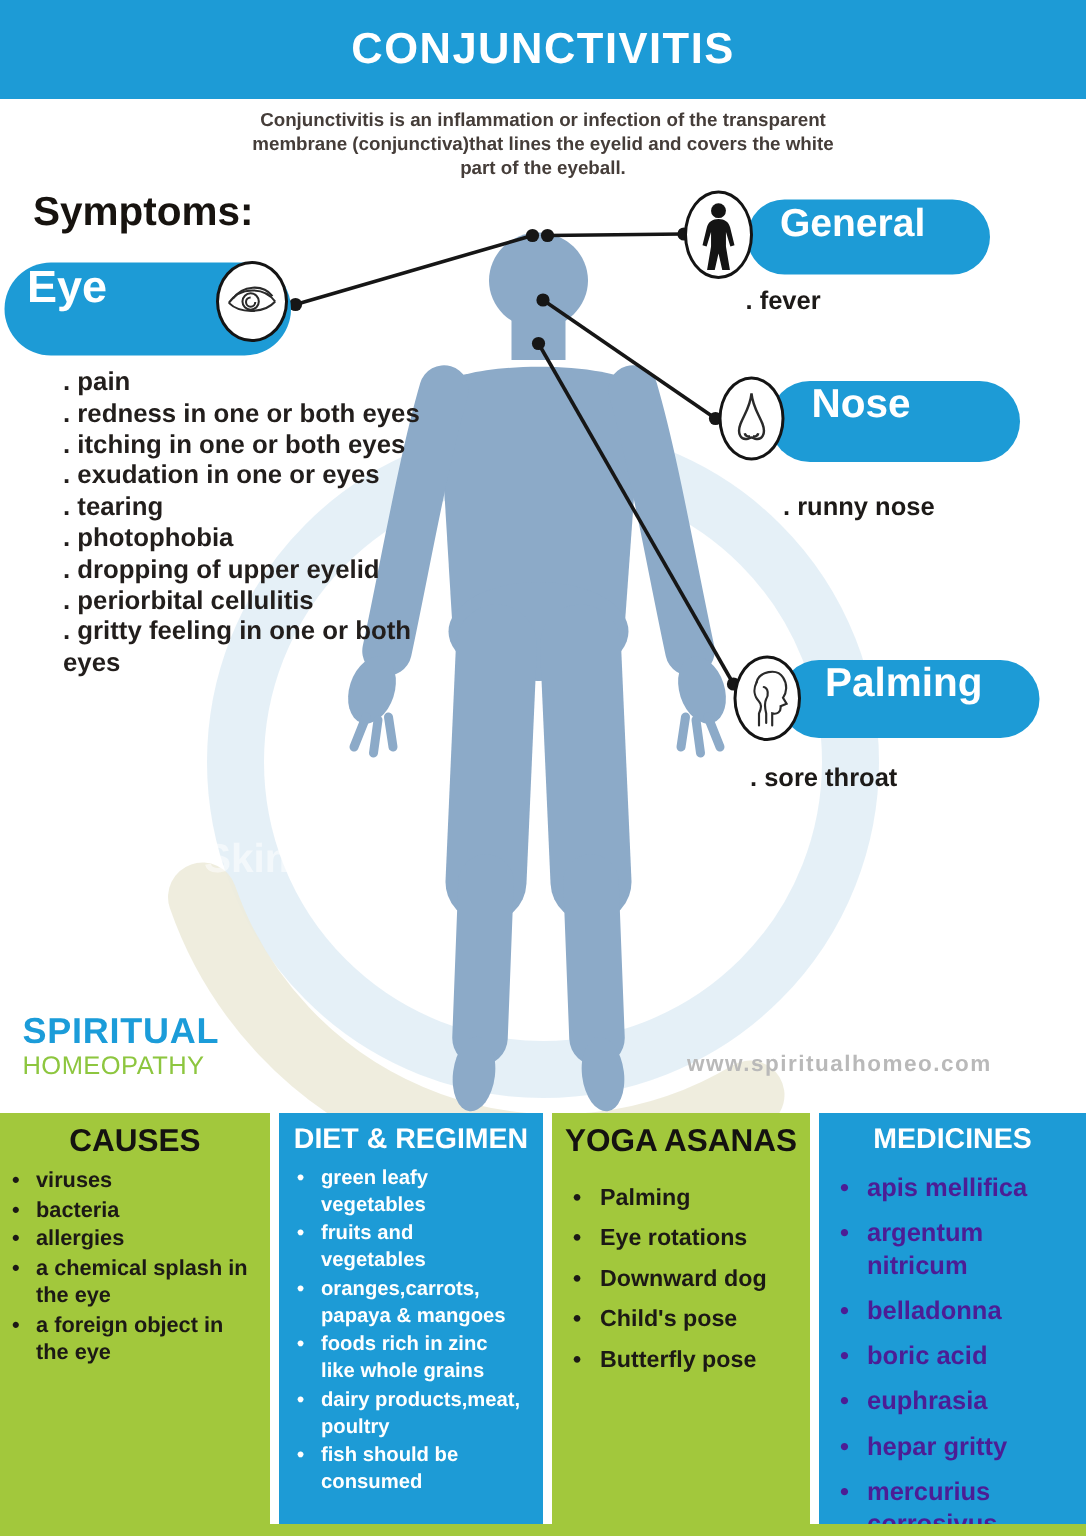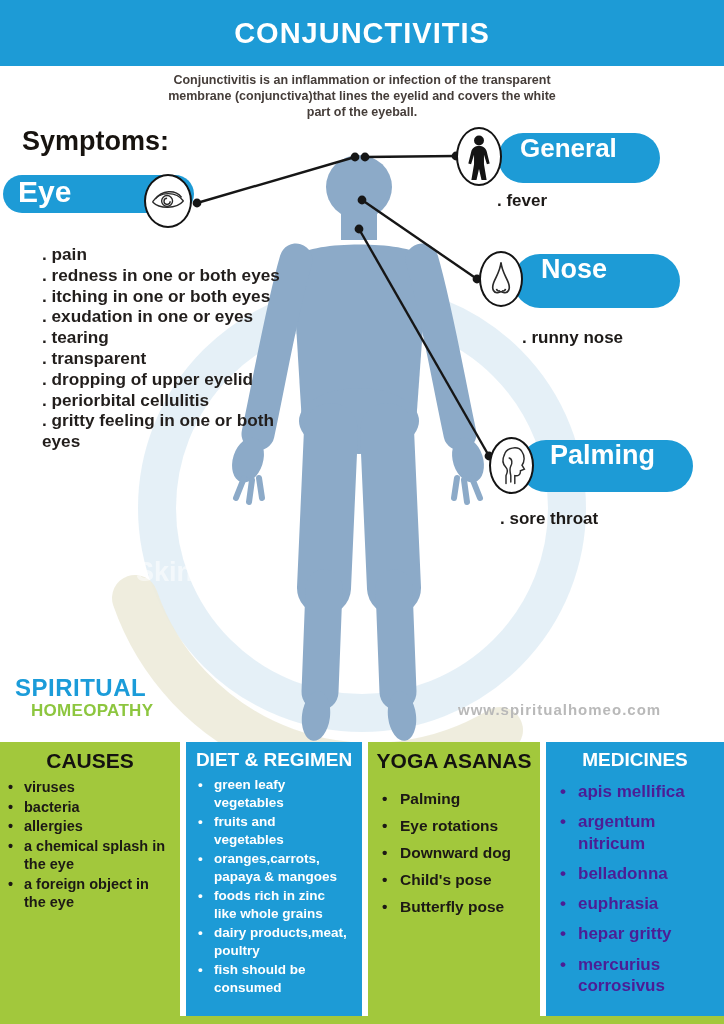--- a/index.html
+++ b/index.html
@@ -25,21 +25,21 @@
     text-align:center;font-size:12.5px;font-weight:bold;color:var(--intro);line-height:1.28;}
 
   
   .hero{position:absolute;top:118px;left:0;width:724px;height:624px;}
   .scene{position:absolute;top:0;left:0;}
 
   .symptoms-heading{position:absolute;left:22px;top:8px;font-size:27px;font-weight:800;color:#17130f;}
 
   .pill{position:absolute;background:var(--blue);border-radius:32px;color:#fff;font-weight:700;
     display:flex;align-items:flex-start;}
-  .pill-eye{left:3px;top:57px;width:191px;height:38px;font-size:30px;padding-left:15px;}
+  .pill-eye{left:3px;top:57px;width:191px;height:62px;font-size:30px;padding-left:15px;}
   .pill-general{left:498px;top:15px;width:162px;height:50px;font-size:26px;padding-left:22px;}
   .pill-nose{left:513px;top:136px;width:167px;height:54px;font-size:27px;padding-left:28px;}
   .pill-throat{left:520px;top:322px;width:173px;height:52px;font-size:27px;padding-left:30px;}
 
   .icon-circle{position:absolute;background:#fff;border:2.5px solid #141414;border-radius:50%;
     display:flex;align-items:center;justify-content:center;z-index:3;}
   .circle-eye{left:144px;top:56px;width:48px;height:54px;}
   .circle-general{left:456px;top:9px;width:46px;height:59px;}
   .circle-nose{left:479px;top:133px;width:44px;height:56px;}
   .circle-throat{left:489px;top:319px;width:45px;height:57px;}
@@ -48,21 +48,21 @@
   .eye-item{font-size:17.2px;font-weight:800;color:#221e1c;line-height:20.8px;}
 
   .note{position:absolute;font-size:17px;font-weight:800;color:#1d1a18;text-align:center;}
   .note-fever{left:497px;top:73px;}
   .note-runny{left:522px;top:210px;}
   .note-sore{left:500px;top:391px;}
 
   
   .brand{position:absolute;left:15px;top:676px;line-height:1;}
   .brand-1{font-size:24px;font-weight:800;color:#1B9CD9;letter-spacing:.5px;}
-  .brand-2{font-size:17px;font-weight:700;color:#8DC63F;margin-top:2px;letter-spacing:.3px;margin-left:16px;}
+  .brand-2{font-size:17px;font-weight:400;color:#8DC63F;margin-top:2px;letter-spacing:.3px;}
   .website{position:absolute;left:458px;top:701px;font-size:15px;font-weight:bold;
     color:var(--gray);letter-spacing:1px;}
 
   
   .columns{position:absolute;top:742px;left:0;width:724px;height:274px;display:flex;gap:6px;}
   .col{height:274px;overflow:hidden;padding-top:7px;}
   .col-green{background:var(--green);}
   .col-blue{background:var(--blue);}
   .col h2{text-align:center;font-weight:800;}
   .col-causes{width:180px;}
@@ -160,21 +160,21 @@
         </g>
       </svg>
     </div>
     <div class="eye-list">
 
     <div class="eye-item">. pain</div>
         <div class="eye-item">. redness in one or both eyes</div>
         <div class="eye-item">. itching in one or both eyes</div>
         <div class="eye-item">. exudation in one or eyes</div>
         <div class="eye-item">. tearing</div>
-        <div class="eye-item">. transparent</div>
+        <div class="eye-item">. photophobia</div>
         <div class="eye-item">. dropping of upper eyelid</div>
         <div class="eye-item">. periorbital cellulitis</div>
         <div class="eye-item">. gritty feeling in one or both eyes</div>
       </div>
 
     <div class="pill pill-general">
       <span>General</span>
     </div>
     <div class="icon-circle circle-general">
       <svg width="34" height="46" viewBox="0 0 34 50">
@@ -256,20 +256,21 @@
           <li>Butterfly pose</li>
         </ul>
     </div>
     <div class="col col-blue col-med">
       <h2>MEDICINES</h2>
       <ul>
 
       <li>apis mellifica</li>
           <li>argentum nitricum</li>
           <li>belladonna</li>
+          <li>boric acid</li>
           <li>euphrasia</li>
           <li>hepar gritty</li>
           <li>mercurius corrosivus</li>
         </ul>
     </div>
   </div>
 
   <div class="bottom-strip"></div>
 </div>
 

